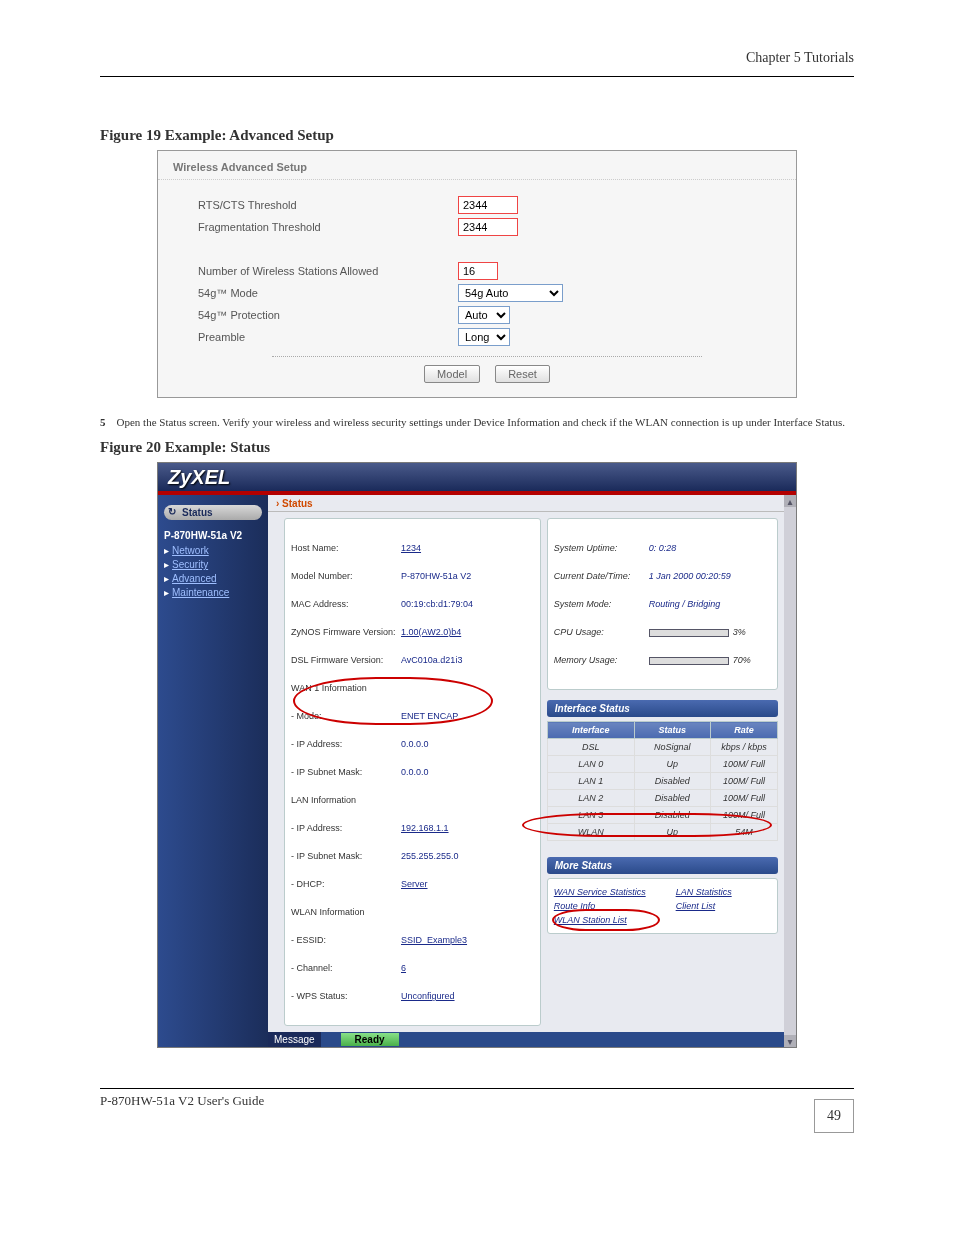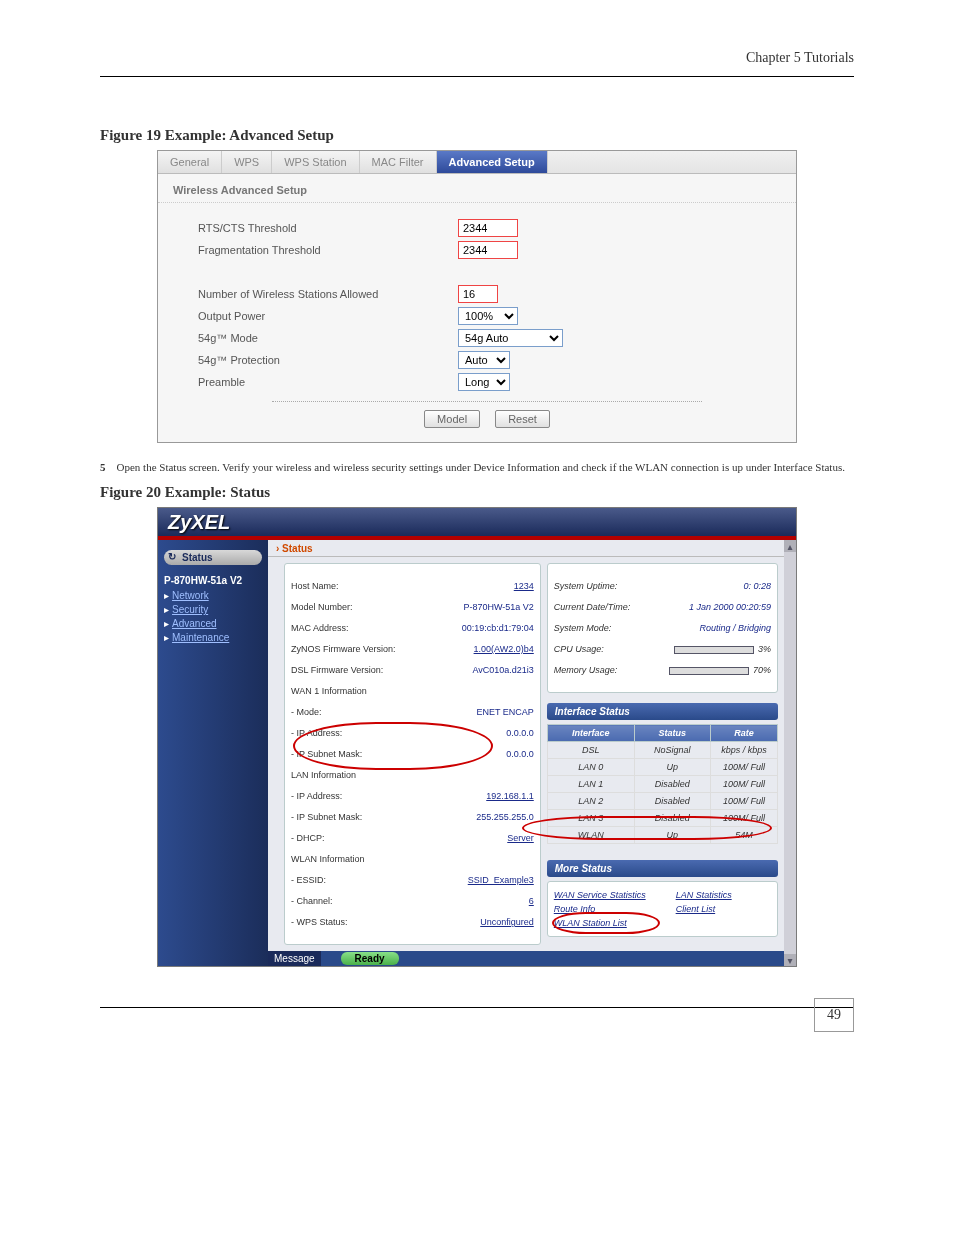--- a/index.html
+++ b/index.html
@@ -37,81 +37,70 @@
   .side-status::before { content: "↻"; position: absolute; left: 4px; top: 1px; color: #1a2a5a; }
   .side-model { color: #fff; font-weight: bold; font-size: 10px; margin: 6px 0 4px 2px; }
   .side-link { color: #9fbfff; text-decoration: underline; display: block; margin: 3px 0 3px 2px; font-size: 10px; }
   .side-link::before { content: "▸"; color: #fff; margin-right: 3px; text-decoration: none; display: inline-block; }
 
   .mainarea { flex: 1; background: #e8eaf0; position: relative; }
   .status-hdr { color: #d04a00; font-weight: bold; padding: 3px 8px 2px 8px; border-bottom: 1px solid #bbb; font-size: 10px; }
   .status-hdr::before { content: "› "; }
   .panels { display: flex; gap: 6px; padding: 6px 6px 0 16px; }
   .panel-card { background: #fff; border: 1px solid #bcc; border-radius: 3px; padding: 6px; flex: 1; font-size: 9px; position: relative; }
-  .kv { display: flex; margin: 11px 0; justify-content: space-between; }
+  .kv { display: flex; margin: 18px 0; }
   .k { width: 110px; color: #333; }
   .v { color: #1a2a8a; }
   .v.link { color: #1a2a8a; text-decoration: underline; cursor: pointer; }
   .subhead { color: #333; font-weight: normal; margin-top: 2px; }
   .circled { position: absolute; border: 2px solid #cc0000; border-radius: 50% / 60%; pointer-events: none; }
   .circled.c1 { left: 8px; top: 158px; width: 200px; height: 48px; }
   .progress-wrap { display:inline-block; width:80px; height:8px; border:1px solid #556; background:#ddd; vertical-align:middle; margin-right:4px; }
   .progress-bar { height:100%; background: linear-gradient(90deg,#4a6ab0,#6a8ad0); }
 
   .iface-header { background: linear-gradient(#4a6ab0,#2a4a8a); color: #fff; border-radius: 3px; padding: 3px 8px; margin: 10px 0 4px 0; font-weight: bold; font-size: 10px; }
   .iface-table { width: 100%; border-collapse: collapse; font-size: 9px; }
   .iface-table th { background: linear-gradient(#6a85c0,#4a6ab0); color:#fff; padding:3px 20px; border:1px solid #bcc; }
   .iface-table td { padding:3px 4px; border:1px solid #ddd; text-align:center; color:#333; }
   .morelink { color:#1a2a8a; text-decoration: underline; display:inline-block; margin:2px 0; cursor:pointer; }
   .circled.c2 { right: 6px; bottom: 4px; width: 250px; height: 24px; border-radius: 50% / 80%; }
   .circled.c3 { left: -2px; bottom: -4px; width: 108px; height: 22px; border-radius: 50% / 80%; }
 
   .msgbar { background: #2a4a8a; color:#fff; font-size:10px; display:flex; align-items:center; }
   .msg-label { background:#1a2a5a; padding:2px 6px; }
-  .msg-ready { background: linear-gradient(#88e088,#4ab04a); color:#000; border-radius:6px; padding:1px 14px; margin-left:20px; font-weight:bold; }
+  .msg-ready { background: linear-gradient(#88e088,#4ab04a); color:#000; border-radius:0; padding:1px 14px; margin-left:20px; font-weight:bold; }
 
   .right-scroll { width:12px; background:#d0d0d8; }
   .scroll-thumb-top { width:12px; height:12px; background:#b0b0b8; display:flex; align-items:center; justify-content:center; color:#556; }
   .scroll-thumb-bot { width:12px; height:12px; background:#b0b0b8; display:flex; align-items:center; justify-content:center; color:#556; position:absolute; bottom:0; }
 </style>
 </head>
 <body>
 
 <div class="page">
   <div style="text-align:right; font-family:'Times New Roman',serif; font-size:14px; color:#333;"> Chapter 5 Tutorials</div>
   <div class="hr-top"></div>
 
   <div class="fig-label">Figure 19   Example: Advanced Setup</div>
 
   <div class="scr1">
-    <div class="tabs">
-      <div class="tab">General</div>
-      <div class="tab">WPS</div>
-      <div class="tab">WPS Station</div>
-      <div class="tab">MAC Filter</div>
-      <div class="tab active">Advanced Setup</div>
-    </div>
     <div class="section-title">Wireless Advanced Setup</div>
     <div class="form-body">
       <div class="form-row">
         <div class="form-label">RTS/CTS Threshold</div>
         <input class="form-input" value="2344" style="">
       </div>
       <div class="form-row">
         <div class="form-label">Fragmentation Threshold</div>
         <input class="form-input" value="2344" style="">
       </div>
       <div style="height:18px"></div>
       <div class="form-row">
         <div class="form-label">Number of Wireless Stations Allowed</div>
         <input class="form-input" style="width: 40px;" value="16">
-      </div>
-      <div class="form-row">
-        <div class="form-label">Output Power</div>
-        <select class="form-select" style="width:60px"><option>100%</option></select>
       </div>
       <div class="form-row">
         <div class="form-label">54g™ Mode</div>
         <select class="form-select" style="width:105px"><option>54g Auto</option></select>
       </div>
       <div class="form-row">
         <div class="form-label">54g™ Protection</div>
         <select class="form-select" style="width:52px"><option>Auto</option></select>
       </div>
       <div class="form-row">
@@ -301,14 +290,15 @@
         </div>
       </div>
       <div class="right-scroll" style="position:relative;">
         <div class="scroll-thumb-top">▴</div>
         <div class="scroll-thumb-bot">▾</div>
       </div>
     </div>
   </div>
 
   <div class="hr-bottom"></div>
+  <div style="font-family:'Times New Roman',serif; font-size:13px; margin-top:4px;">P-870HW-51a V2 User's Guide</div>
   <div class="pagenum-box">49</div>
 </div>
 
 </body></html>

